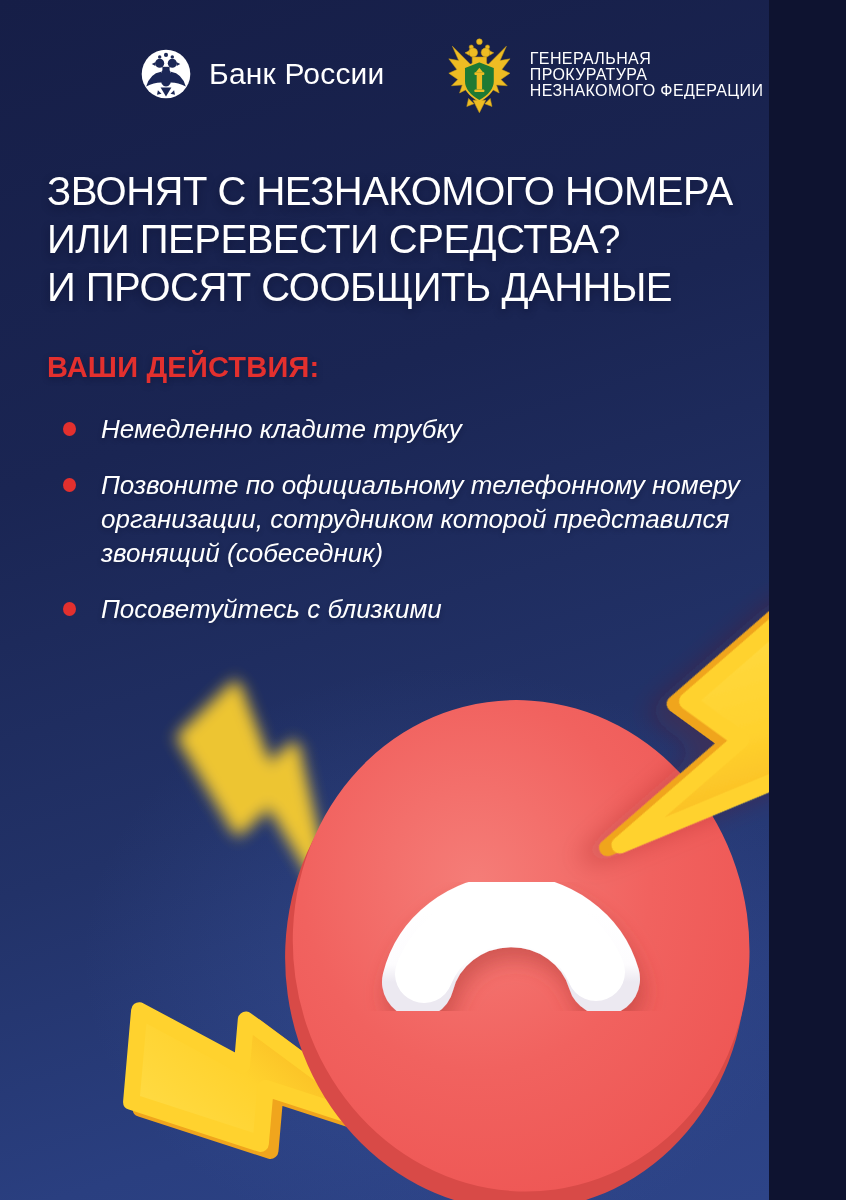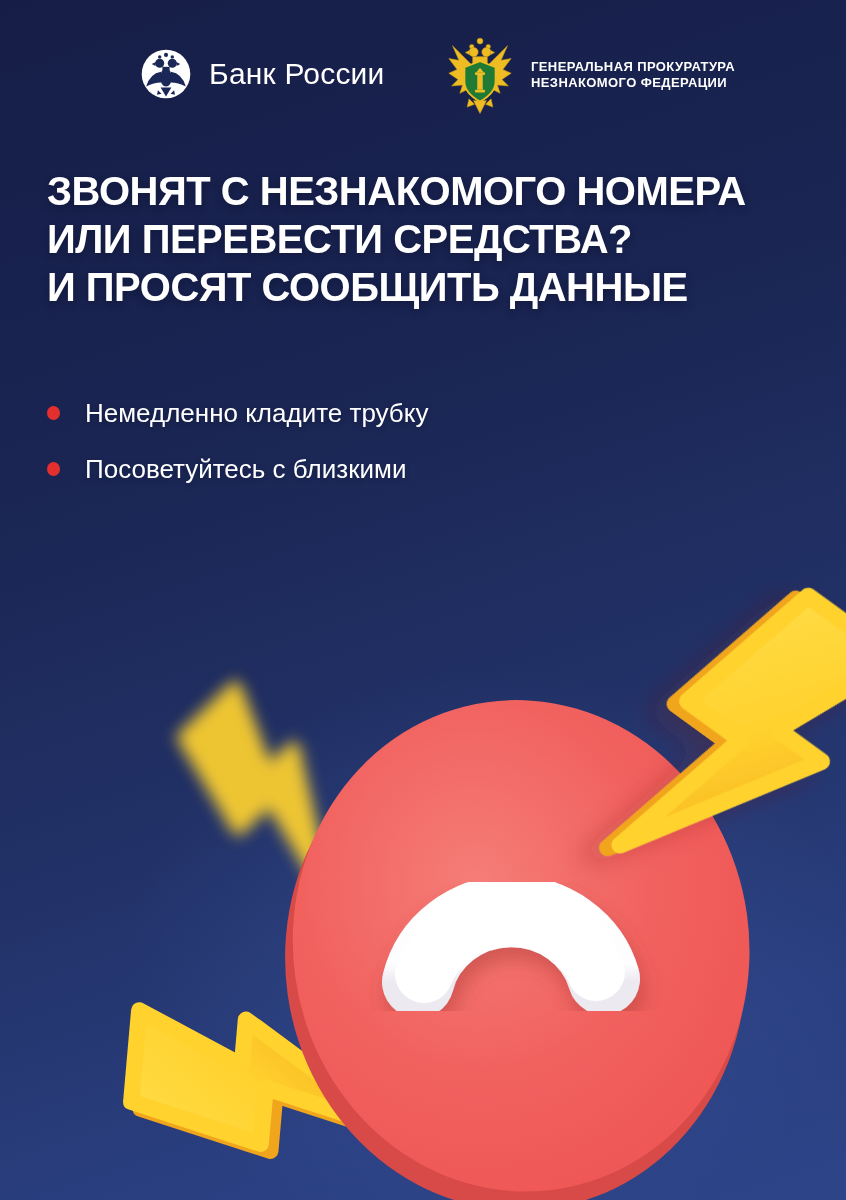--- a/index.html
+++ b/index.html
@@ -1,53 +1,53 @@
 <!DOCTYPE html>
 <html><head>
 <meta charset="utf-8">
 <style>
   html,body{margin:0;padding:0;background:#0e1330;}
   .poster{
     position:relative;
-    width:846px;height:1200px;
+    width:769px;height:1200px;
     overflow:hidden;
     font-family:"Liberation Sans","DejaVu Sans",sans-serif;
     background:
       radial-gradient(520px 420px at 58% 80%, rgba(72,104,182,0.28), rgba(72,104,182,0) 70%),
       linear-gradient(162deg, #161e47 0%, #1a2553 34%, #223268 62%, #2a3f80 84%, #2d4488 100%);
     color:#ffffff;
   }
 
   
   .header{position:absolute;left:0;top:0;width:100%;height:130px;}
   .logo-bank{position:absolute;left:139px;top:47px;display:flex;align-items:center;gap:16px;}
   .logo-bank svg{display:block;}
   .bank-name{font-size:30px;font-weight:400;letter-spacing:0.2px;color:#ffffff;}
   .logo-prok{position:absolute;left:447px;top:34px;display:flex;align-items:center;gap:18px;}
-  .prok-text{font-size:13px;font-weight:700;letter-spacing:0.4px;line-height:16px;color:#ffffff;}
+  .prok-text{font-size:16px;font-weight:400;letter-spacing:0.4px;line-height:16px;color:#ffffff;}
 
   
   .title{
     position:absolute;left:47px;top:167px;width:770px;
-    font-size:40px;font-weight:700;line-height:48px;letter-spacing:-0.5px;
+    font-size:40px;font-weight:400;line-height:48px;letter-spacing:-0.5px;
     text-transform:uppercase;white-space:nowrap;
     text-shadow:0 3px 9px rgba(8,12,36,0.45);
   }
 
   
   .actions-heading{
     position:absolute;left:47px;top:351px;
     font-size:29px;font-weight:700;letter-spacing:0.2px;
     color:#e3302e;text-transform:uppercase;
     text-shadow:0 2px 6px rgba(8,12,36,0.35);
   }
   .actions-list{
     position:absolute;left:47px;top:396px;width:740px;
-    list-style:none;margin:0;padding:0;
-    display:flex;flex-direction:column;gap:22px;
+    list-style:none;margin:16px;padding:0;
+    display:flex;flex-direction:column;gap:22px;font-style:italic;
   }
   .actions-list li{
     position:relative;
     padding-left:38px;
     font-size:26px;line-height:34px;font-weight:500;
     color:#ffffff;
     text-shadow:0 2px 5px rgba(8,12,36,0.3);
   }
   .actions-list li .item-text{display:inline-block;max-width:655px;}
   .bullet-dot{
@@ -120,25 +120,30 @@
       </div>
     </div>
   </div>
 
   <h1 class="title" style="margin:0;">
     <div>ЗВОНЯТ С НЕЗНАКОМОГО НОМЕРА</div>
     <div>ИЛИ ПЕРЕВЕСТИ СРЕДСТВА?</div>
     <div>И ПРОСЯТ СООБЩИТЬ ДАННЫЕ</div>
   </h1>
 
+  <h2 class="actions-heading" style="margin:0;">ВАШИ ДЕЙСТВИЯ:</h2>
 
   <ul class="actions-list">
     <li>
       <span class="bullet-dot"></span>
       <span class="item-text">Немедленно кладите трубку</span>
+    </li>
+    <li>
+      <span class="bullet-dot"></span>
+      <span class="item-text">Позвоните по официальному телефонному номеру организации, сотрудником которой представился звонящий (собеседник)</span>
     </li>
     <li>
       <span class="bullet-dot"></span>
       <span class="item-text">Посоветуйтесь с близкими</span>
     </li>
   </ul>
 
   <svg class="illustration" viewBox="0 0 846 620" aria-hidden="true">
     <defs>
       <linearGradient id="boltGrad" x1="0" y1="0" x2="0.6" y2="1">

